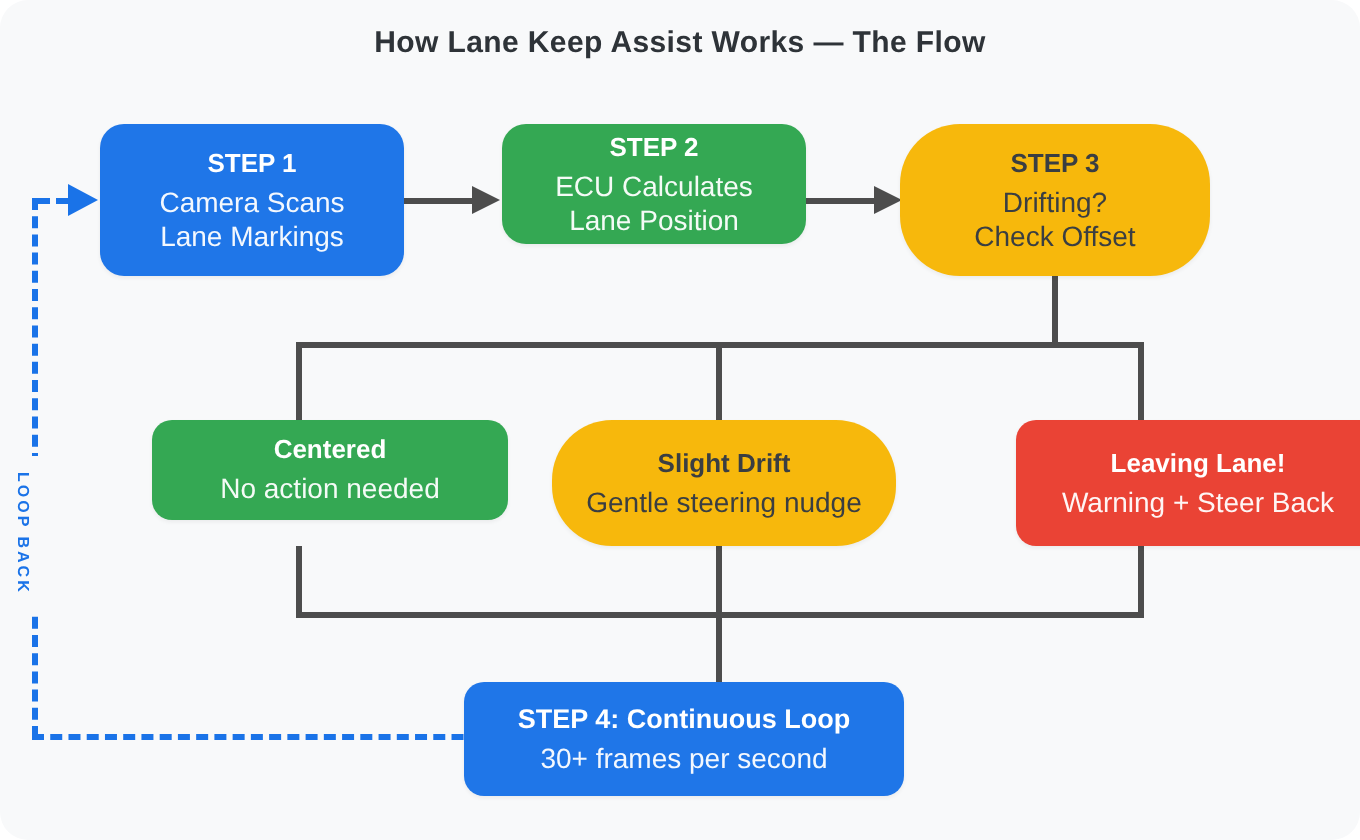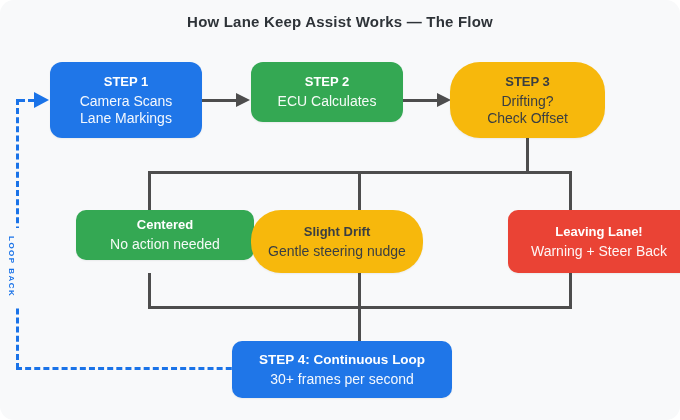--- a/index.html
+++ b/index.html
@@ -55,34 +55,35 @@
 
   <div class="node fill-blue" style="left:50px;top:62px;width:152px;height:76px">
     <div class="t">STEP 1</div>
     <div class="s sub-light">Camera Scans</div>
     <div class="s sub-light">Lane Markings</div>
   </div>
 
   <div class="node fill-green" style="left:251px;top:62px;width:152px;height:60px">
     <div class="t">STEP 2</div>
     <div class="s sub-light">ECU Calculates</div>
+    <div class="s sub-light">Lane Position</div>
   </div>
 
   <div class="node fill-amber" style="left:450px;top:62px;width:155px;height:76px">
     <div class="t">STEP 3</div>
     <div class="s sub-dark">Drifting?</div>
     <div class="s sub-dark">Check Offset</div>
   </div>
 
   <div class="node fill-green r10" style="left:76px;top:210px;width:178px;height:50px">
     <div class="t">Centered</div>
     <div class="s sub-light">No action needed</div>
   </div>
 
-  <div class="node fill-amber r10" style="left:251px;top:210px;width:172px;height:63px">
+  <div class="node fill-amber r10" style="left:276px;top:210px;width:172px;height:63px">
     <div class="t">Slight Drift</div>
     <div class="s sub-dark">Gentle steering nudge</div>
   </div>
 
   <div class="node fill-red r10" style="left:480px;top:210px;width:182px;height:63px">
     <div class="t">Leaving Lane!</div>
     <div class="s sub-light">Warning + Steer Back</div>
   </div>
 
   <div class="node fill-blue r10" style="left:232px;top:341px;width:220px;height:57px">

